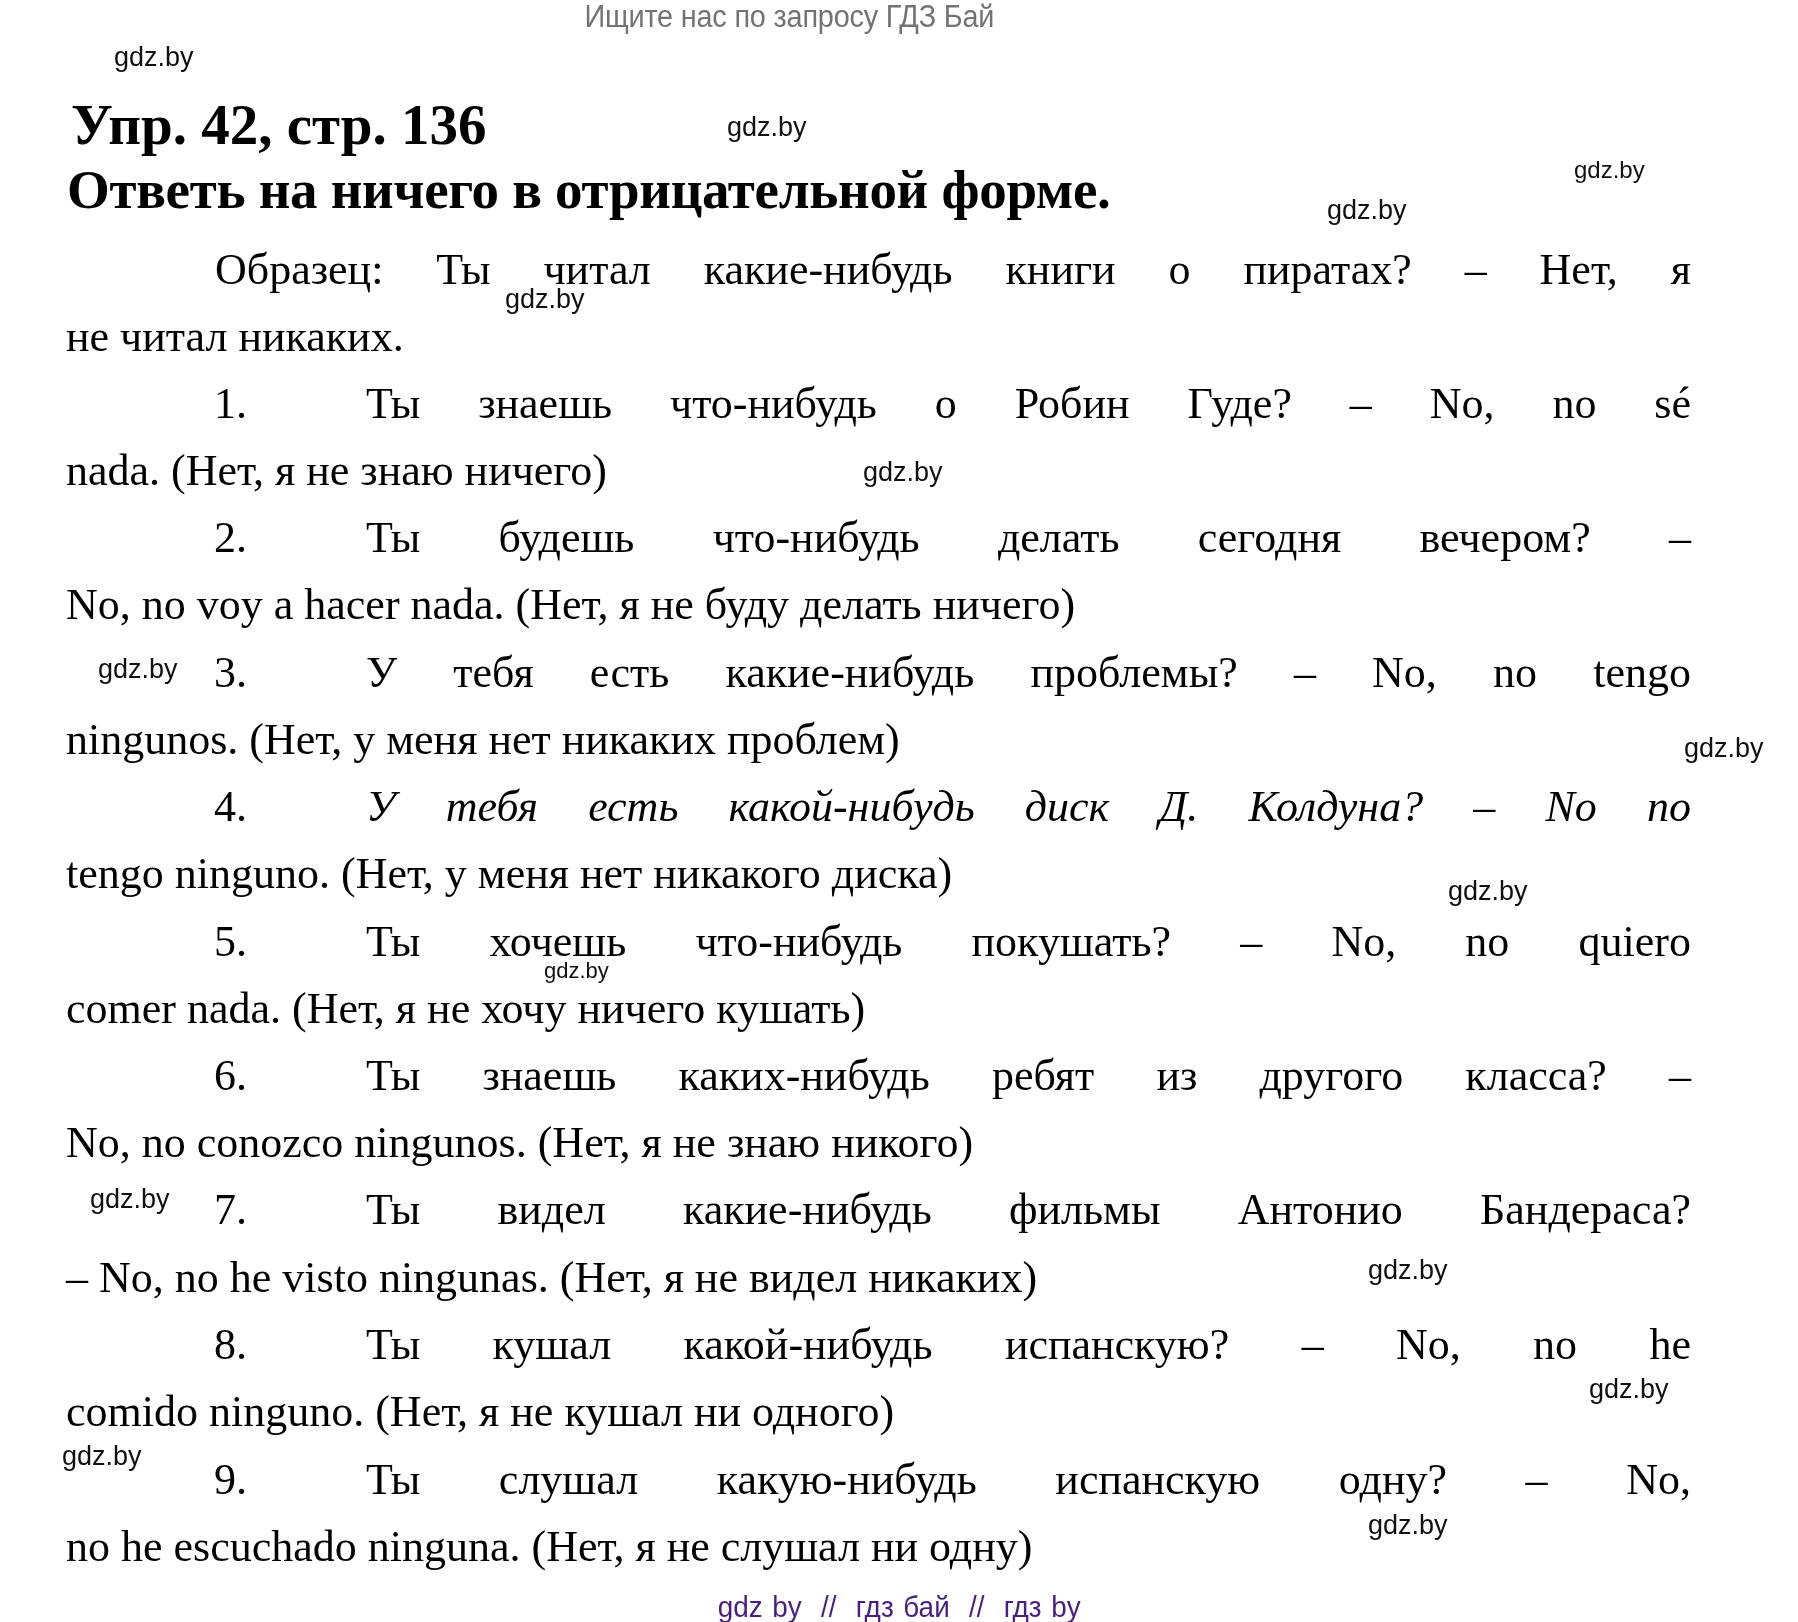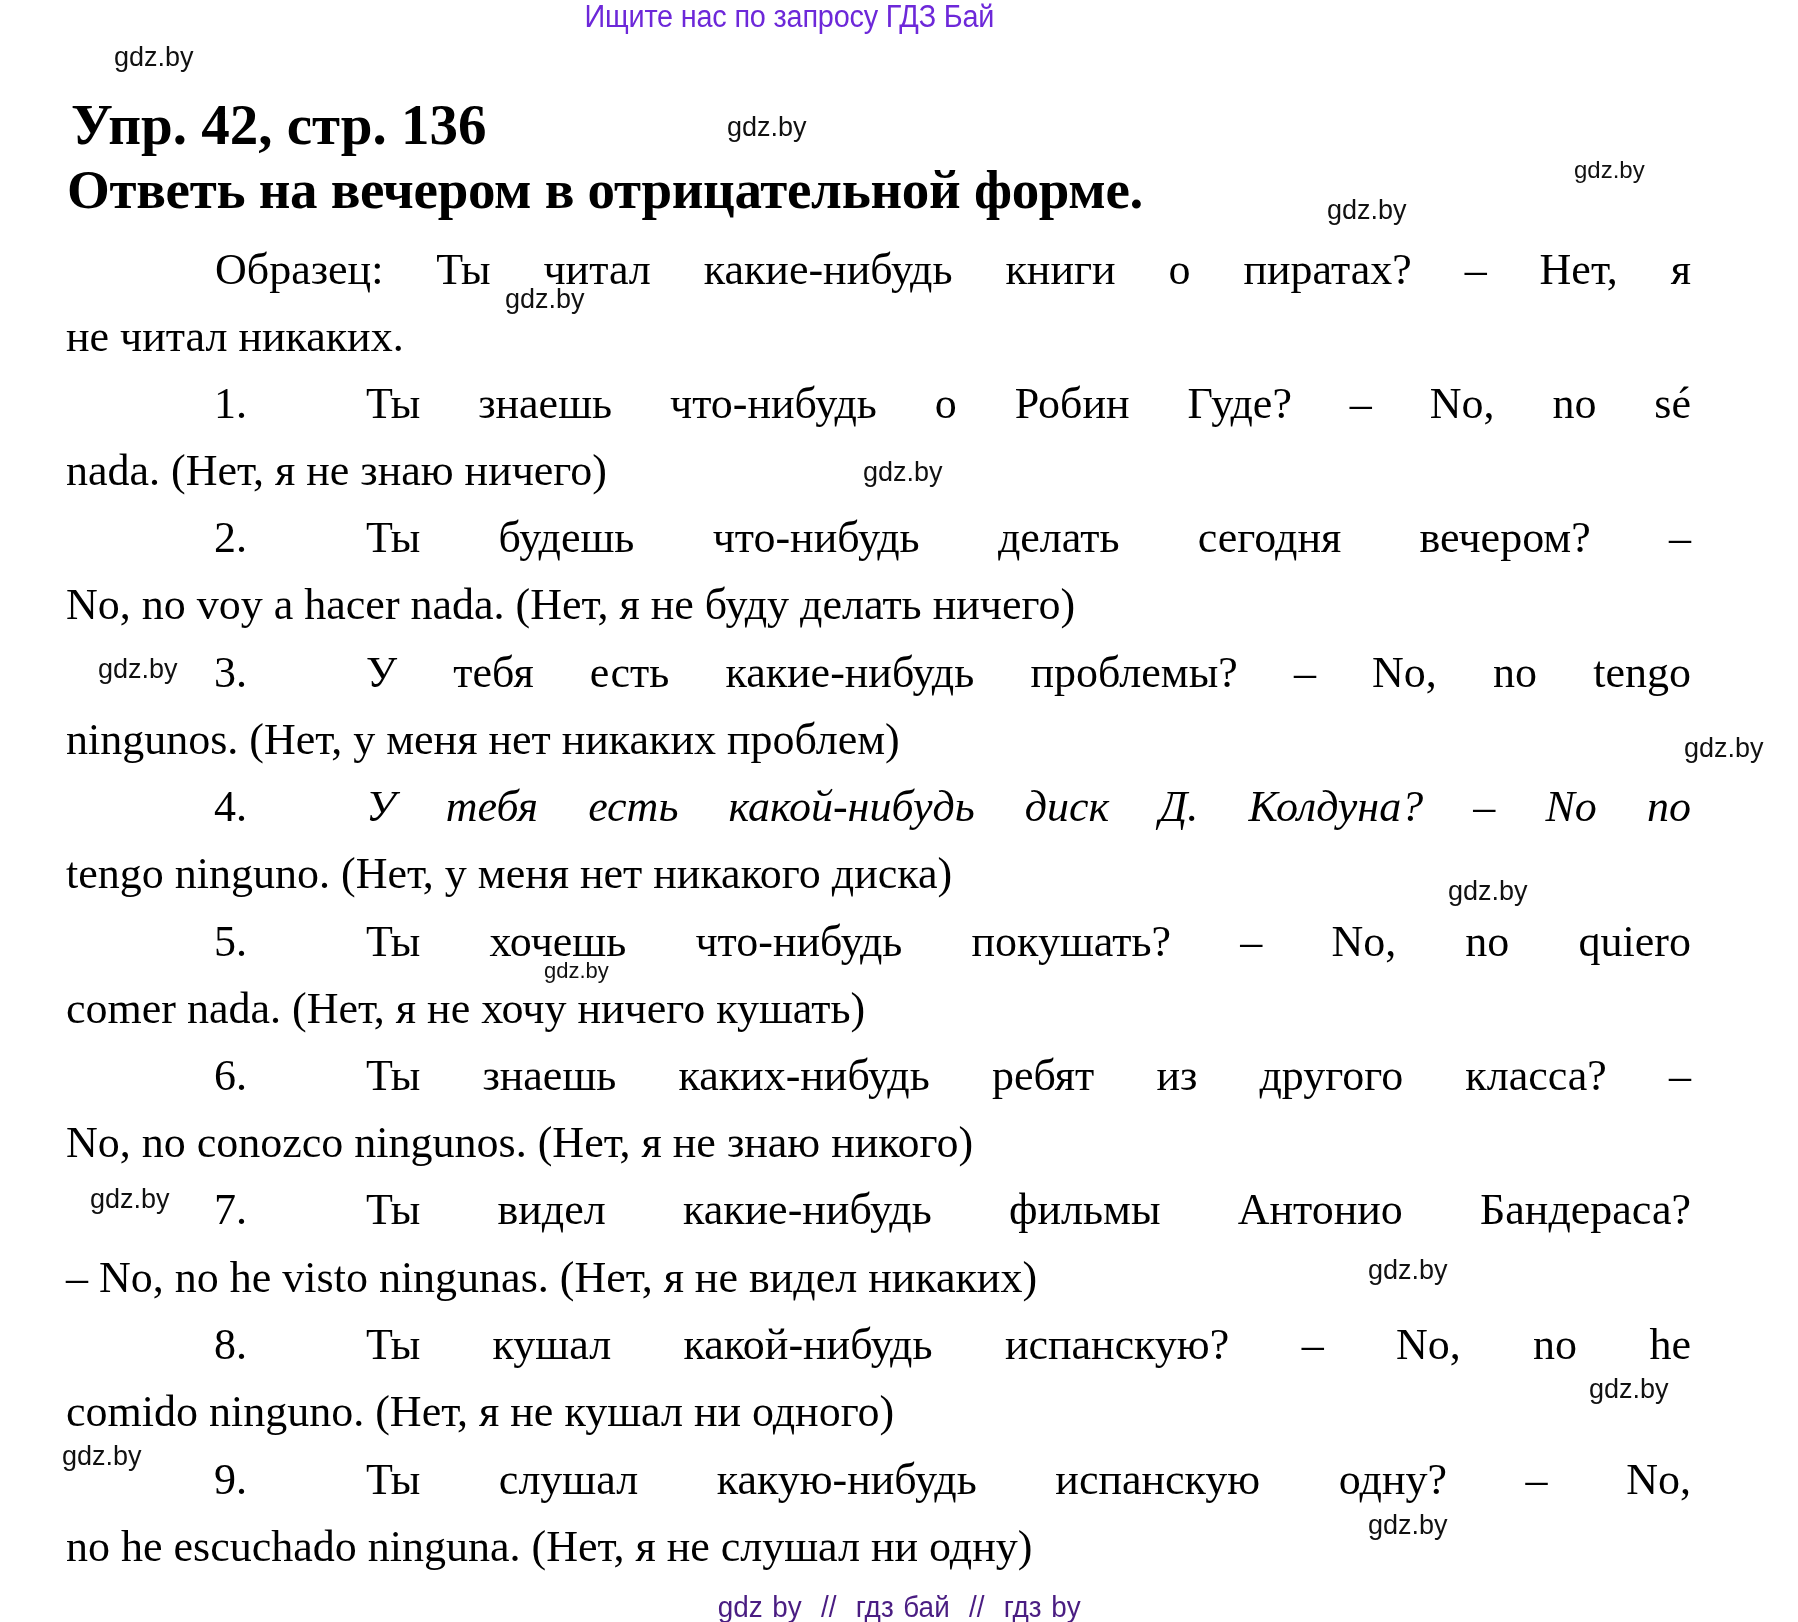--- a/index.html
+++ b/index.html
@@ -1,21 +1,21 @@
 <!DOCTYPE html>
 <html><head>
 <meta charset="utf-8">
 <style>
   html, body { margin: 0; padding: 0; background: #ffffff; }
   body { width: 1798px; height: 1622px; position: relative; overflow: hidden; }
   .serif { font-family: "Liberation Serif", "DejaVu Serif", serif; color: #000; }
   .sans { font-family: "Liberation Sans", "DejaVu Sans", sans-serif; }
   .ad-top {
     position: absolute; left: 0; width: 1578px; top: 0; text-align: center;
-    font-size: 31px; line-height: 34px; color: #6d28d9; letter-spacing: -0.2px;
+    font-size: 31px; line-height: 34px; color: #737373; letter-spacing: -0.2px;
   }
   .ad-top span { display: inline-block; transform: scaleX(0.93); }
   .footer {
     position: absolute; left: 0; width: 1798px; top: 1590px; text-align: center;
     font-size: 30px; line-height: 34px; color: #4a1d82; word-spacing: 2px;
   }
   .footer span { display: inline-block; transform: scaleX(0.93); white-space: pre; }
   .h1 {
     position: absolute; left: 71px; top: 95px; font-size: 57px; font-weight: bold; line-height: 60px; white-space: nowrap;
   }
@@ -48,21 +48,21 @@
 <div class="wm sans" style="left:1684px; top:733px;">gdz.by</div>
 <div class="wm sans" style="left:1448px; top:876px;">gdz.by</div>
 <div class="wm sans" style="left:544px; top:956px; font-size:22px;">gdz.by</div>
 <div class="wm sans" style="left:90px; top:1184px;">gdz.by</div>
 <div class="wm sans" style="left:1368px; top:1255px;">gdz.by</div>
 <div class="wm sans" style="left:1589px; top:1374px;">gdz.by</div>
 <div class="wm sans" style="left:62px; top:1441px;">gdz.by</div>
 <div class="wm sans" style="left:1368px; top:1510px;">gdz.by</div>
 
 <div class="h1 serif">Упр. 42, стр. 136</div>
-<div class="h2 serif">Ответь на вечером в отрицательной форме.</div>
+<div class="h2 serif">Ответь на ничего в отрицательной форме.</div>
 
 <div class="line serif just" style="left:215px; width:1476px; top:240px;">Образец: Ты читал какие-нибудь книги о пиратах? – Нет, я</div>
 <div class="line serif" style="left:66px; top:307px;">не читал никаких.</div>
 
 <div>
   <div>
     <div class="line serif" style="left:214px; top:374px;">1.</div>
     <div class="line serif just" style="left:366px; width:1325px; top:374px;">Ты знаешь что-нибудь о Робин Гуде? – No, no sé</div>
     <div class="line serif" style="left:66px; top:441px;">nada. (Нет, я не знаю ничего)</div>
   </div>

